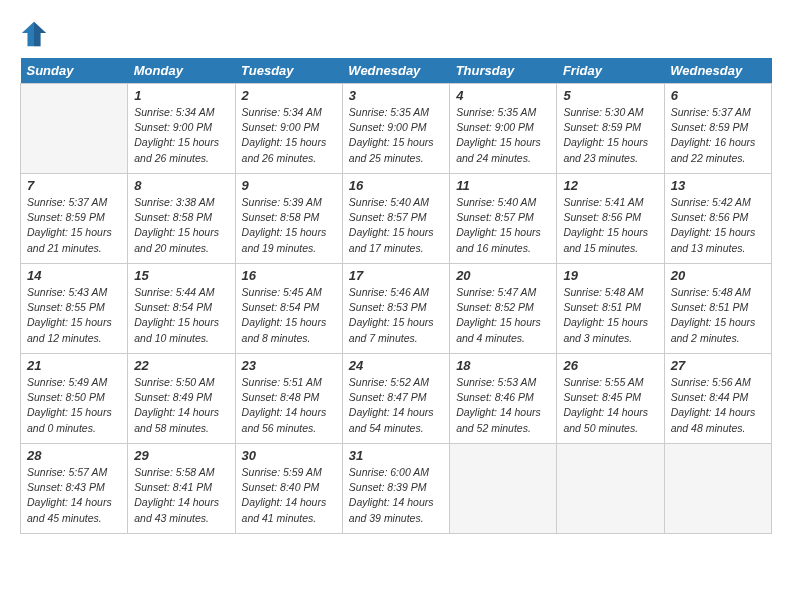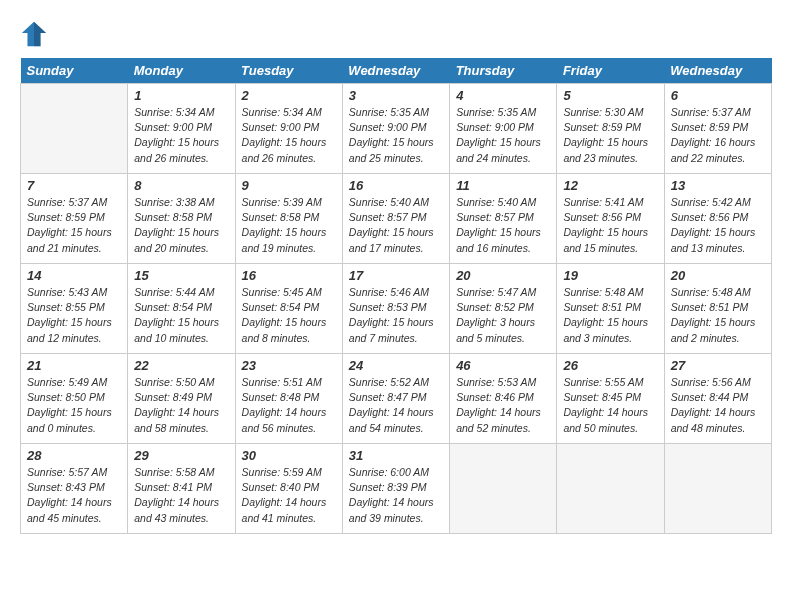--- a/index.html
+++ b/index.html
@@ -231,21 +231,21 @@
         <td>
           <span class="day-num">17</span>
           <div class="day-info"><span>Sunrise: 5:46 AM</span><br>
         <span>Sunset: 8:53 PM</span><br>
         <span>Daylight: 15 hours and 7 minutes.</span></div>
         </td>
         <td>
           <span class="day-num">20</span>
           <div class="day-info"><span>Sunrise: 5:47 AM</span><br>
         <span>Sunset: 8:52 PM</span><br>
-        <span>Daylight: 3 hours and 5 minutes.</span></div>
+        <span>Daylight: 15 hours and 4 minutes.</span></div>
         </td>
         <td>
           <span class="day-num">19</span>
           <div class="day-info"><span>Sunrise: 5:48 AM</span><br>
         <span>Sunset: 8:51 PM</span><br>
         <span>Daylight: 15 hours and 3 minutes.</span></div>
         </td>
         <td>
           <span class="day-num">20</span>
           <div class="day-info"><span>Sunrise: 5:48 AM</span><br>
@@ -272,21 +272,21 @@
         <span>Sunset: 8:48 PM</span><br>
         <span>Daylight: 14 hours and 56 minutes.</span></div>
         </td>
         <td>
           <span class="day-num">24</span>
           <div class="day-info"><span>Sunrise: 5:52 AM</span><br>
         <span>Sunset: 8:47 PM</span><br>
         <span>Daylight: 14 hours and 54 minutes.</span></div>
         </td>
         <td>
-          <span class="day-num">46</span>
+          <span class="day-num">18</span>
           <div class="day-info"><span>Sunrise: 5:53 AM</span><br>
         <span>Sunset: 8:46 PM</span><br>
         <span>Daylight: 14 hours and 52 minutes.</span></div>
         </td>
         <td>
           <span class="day-num">26</span>
           <div class="day-info"><span>Sunrise: 5:55 AM</span><br>
         <span>Sunset: 8:45 PM</span><br>
         <span>Daylight: 14 hours and 50 minutes.</span></div>
         </td>

